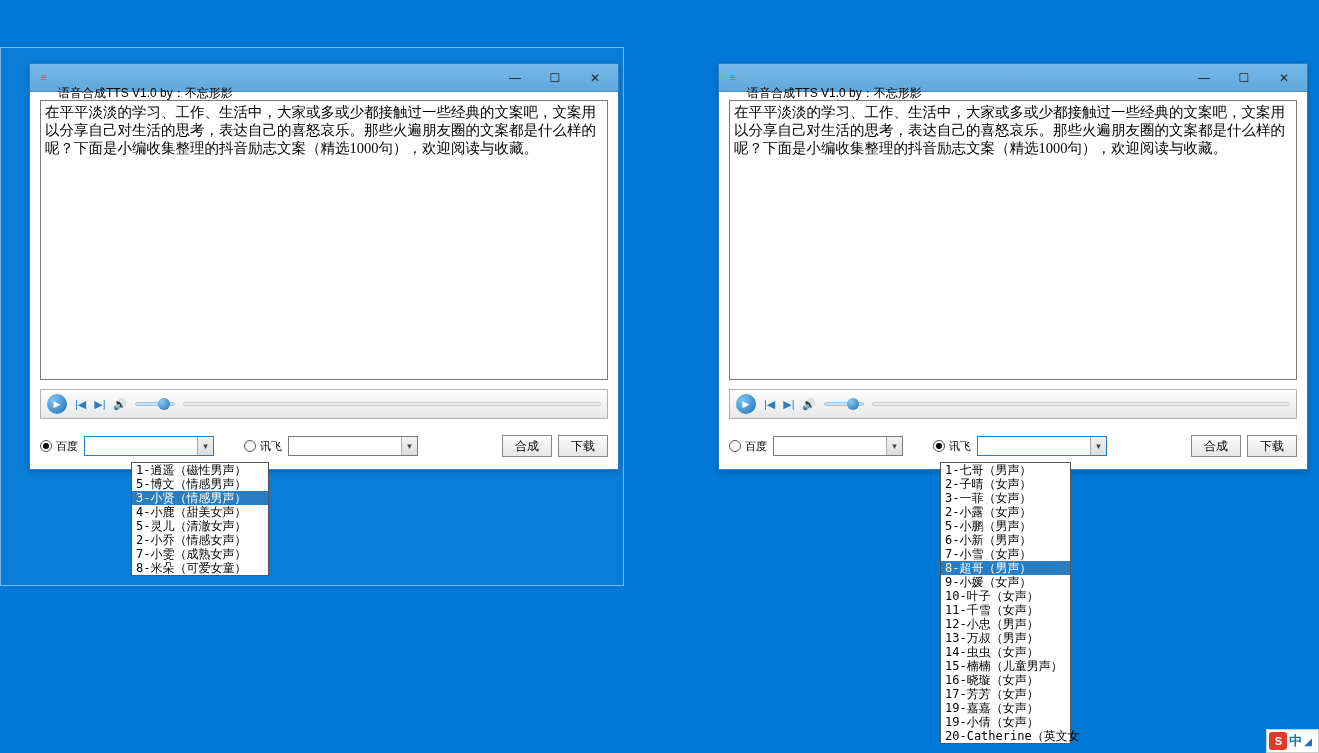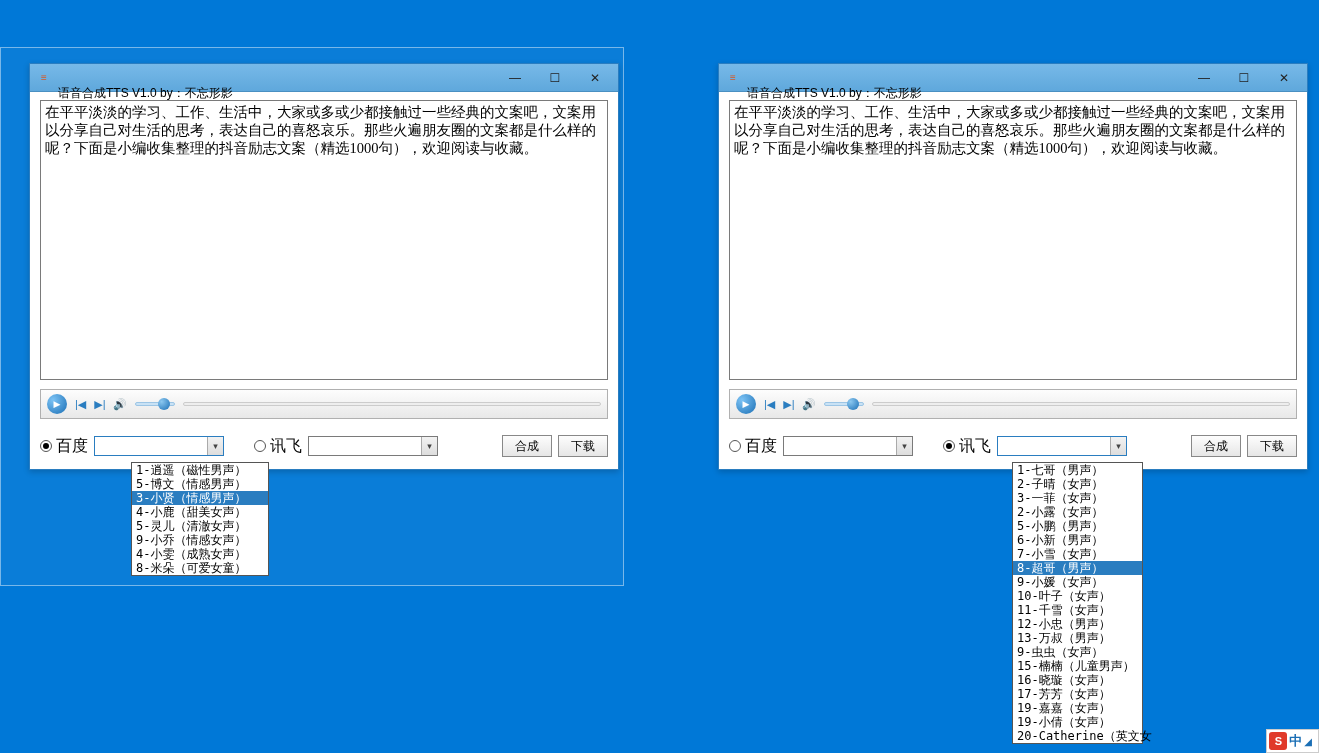--- a/index.html
+++ b/index.html
@@ -111,21 +111,21 @@
     border-radius: 2px;
   }
   .control-row {
     margin-top: 16px;
     display: flex;
     align-items: center;
     gap: 6px;
   }
   .radio {
     display: inline-flex; align-items: center; gap: 4px;
-    font-size: 16px;
+    font-size: 11px;
   }
   .radio-circle {
     width: 12px; height: 12px; border-radius: 50%;
     border: 1px solid #555; display: inline-flex;
     align-items: center; justify-content: center;
     background: #fff;
   }
   .radio-dot {
     width: 6px; height: 6px; border-radius: 50%;
     background: #000;
@@ -254,22 +254,22 @@
     </div>
   </div>
 </div>
 
 <div class="dropdown" id="dd-baidu" style="left:131px; top:462px; width:138px;">
     <div class="opt">1-逍遥（磁性男声）</div>
     <div class="opt">5-博文（情感男声）</div>
     <div class="opt sel">3-小贤（情感男声）</div>
     <div class="opt">4-小鹿（甜美女声）</div>
     <div class="opt">5-灵儿（清澈女声）</div>
-    <div class="opt">9-小乔（情感女声）</div>
-    <div class="opt">4-小雯（成熟女声）</div>
+    <div class="opt">2-小乔（情感女声）</div>
+    <div class="opt">7-小雯（成熟女声）</div>
     <div class="opt">8-米朵（可爱女童）</div>
   </div>
 
 <div class="window" style="left:718px; top:63px; width:590px;">
   <div class="titlebar">
     <span class="title-icon">≡</span>
     <span class="title-text">语音合成TTS V1.0 by：不忘形影</span>
     <div class="win-controls">
       <div class="win-btn">—</div>
       <div class="win-btn">☐</div>
@@ -310,35 +310,35 @@
         <input type="text" value="" style="">
         <div class="combo-btn">▾</div>
       </div>
       <div style="flex:1"></div>
       <button class="btn">合成</button>
       <button class="btn">下载</button>
     </div>
   </div>
 </div>
 
-<div class="dropdown" id="dd-xunfei" style="left:1012px; top:462px; width:131px;">
+<div class="dropdown" id="dd-xunfei" style="left:940px; top:462px; width:131px;">
     <div class="opt">1-七哥（男声）</div>
     <div class="opt">2-子晴（女声）</div>
     <div class="opt">3-一菲（女声）</div>
     <div class="opt">2-小露（女声）</div>
     <div class="opt">5-小鹏（男声）</div>
     <div class="opt">6-小新（男声）</div>
     <div class="opt">7-小雪（女声）</div>
     <div class="opt sel">8-超哥（男声）</div>
     <div class="opt">9-小媛（女声）</div>
     <div class="opt">10-叶子（女声）</div>
     <div class="opt">11-千雪（女声）</div>
     <div class="opt">12-小忠（男声）</div>
     <div class="opt">13-万叔（男声）</div>
-    <div class="opt">9-虫虫（女声）</div>
+    <div class="opt">14-虫虫（女声）</div>
     <div class="opt">15-楠楠（儿童男声）</div>
     <div class="opt">16-晓璇（女声）</div>
     <div class="opt">17-芳芳（女声）</div>
     <div class="opt">19-嘉嘉（女声）</div>
     <div class="opt">19-小倩（女声）</div>
     <div class="opt">20-Catherine（英文女</div>
   </div>
 
 <div class="ime-indicator">
   <div class="ime-s">S</div>

